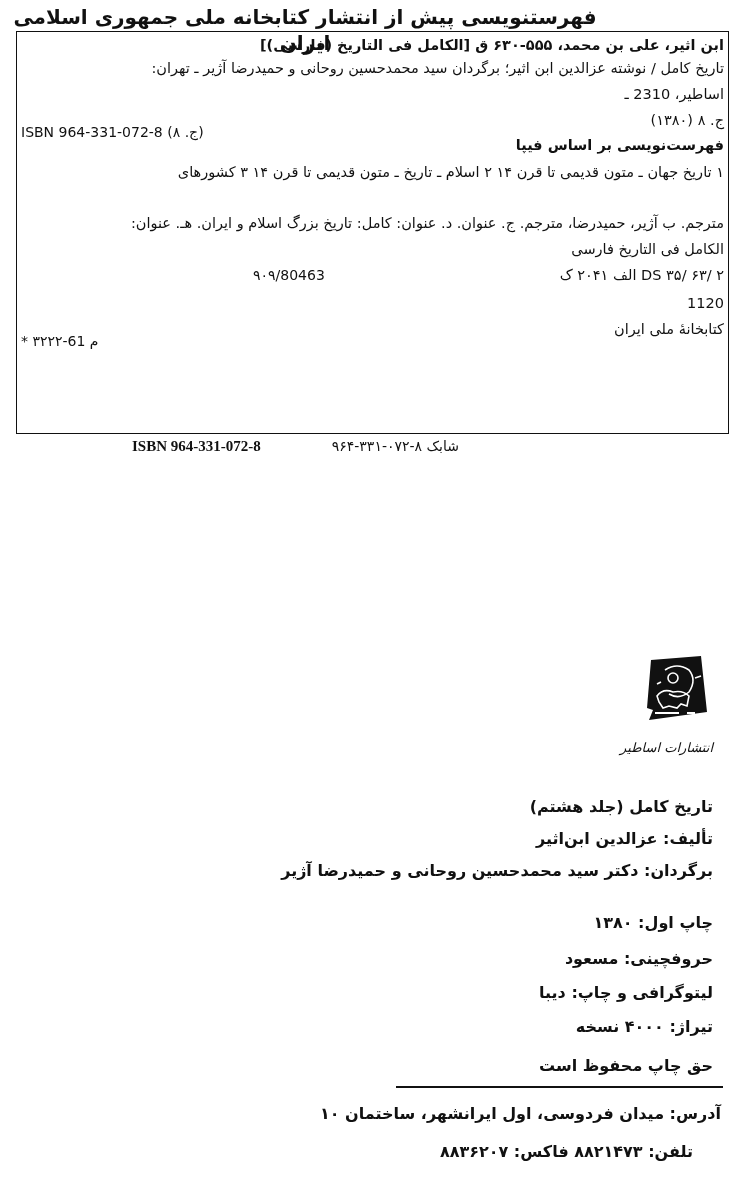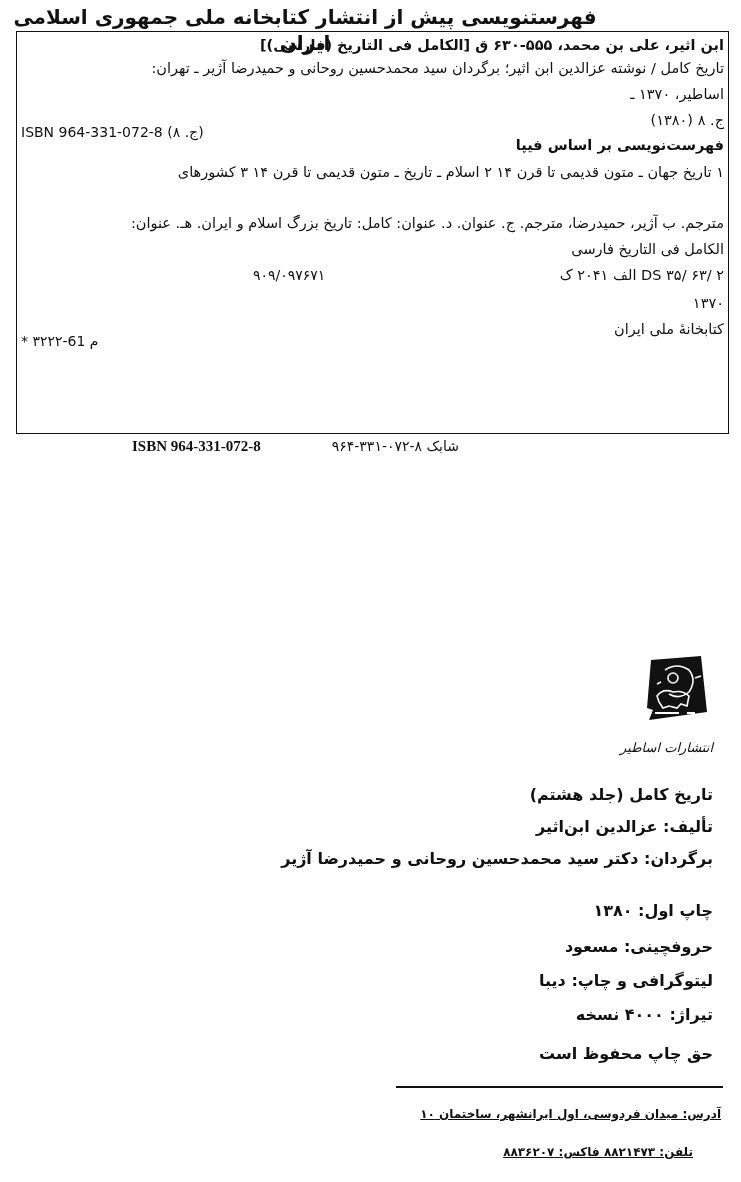--- a/index.html
+++ b/index.html
@@ -45,51 +45,51 @@
       position: absolute; right: 282px; top: 0;
     }
     .logo {
       position: absolute; left: 643px; top: 656px; width: 66px; height: 70px;
     }
     .publisher-sig {
       position: absolute; right: 28px; top: 740px; font-style: italic; font-size: 13px; text-align: right;
     }
     .colophon-line {
       position: absolute; right: 28px; font-weight: bold; font-size: 16px;
-      line-height: 24px; white-space: nowrap;
+      line-height: 24px; white-space: nowrap; margin-top: 12px;
     }
     .divider {
       position: absolute; left: 396px; width: 327px; top: 1086px; height: 2px; background: #111;
     }
     .addr-line {
-      position: absolute; font-weight: bold; font-size: 12px; line-height: 24px; white-space: nowrap; text-decoration: underline;
+      position: absolute; font-weight: bold; font-size: 16px; line-height: 24px; white-space: nowrap;
     }
   </style>
 </head>
 <body>
 
 <div class="page-title">فهرستنویسی پیش از انتشار کتابخانه ملی جمهوری اسلامی ایران</div>
 
 <div class="cip-box">
   <div class="cip-line bold" style="top:2px;">ابن اثیر، علی بن محمد، ۵۵۵-۶۳۰ ق [الکامل فی التاریخ (فارسی)]</div>
   <div class="cip-line" style="top:25px;">تاریخ کامل / نوشته عزالدین ابن اثیر؛ برگردان سید محمدحسین روحانی و حمیدرضا آژیر ـ تهران:</div>
-  <div class="cip-line" style="top:51px;">اساطیر، ۱۳۷۰ ـ</div>
+  <div class="cip-line" style="top:51px;">اساطیر، 2310 ـ</div>
   <div class="cip-line" style="top:77px;">
     <span>ج. ۸ (۱۳۸۰)</span>
     <span class="left-part">ISBN 964-331-072-8 (ج. ۸)</span>
   </div>
   <div class="cip-line bold" style="top:102px;">فهرست‌نویسی بر اساس فیپا</div>
   <div class="cip-line" style="top:129px;">۱ تاریخ جهان ـ متون قدیمی تا قرن ۱۴   ۲ اسلام ـ تاریخ ـ متون قدیمی تا قرن ۱۴   ۳ کشورهای</div>
   <div class="cip-line" style="top:180px;">مترجم. ب آژیر، حمیدرضا، مترجم. ج. عنوان. د. عنوان: کامل: تاریخ بزرگ اسلام و ایران. هـ. عنوان:</div>
   <div class="cip-line" style="top:206px;">الکامل فی التاریخ فارسی</div>
   <div class="cip-line" style="top:232px;">
     <span>DS ۳۵/ ۶۳/ ۲ الف ۲۰۴۱ ک</span>
-    <span class="mid-part">۹۰۹/۰۹۷۶۷۱</span>
+    <span class="mid-part">۹۰۹/80463</span>
   </div>
-  <div class="cip-line" style="top:260px;">۱۳۷۰</div>
+  <div class="cip-line" style="top:260px;">1120</div>
   <div class="cip-line" style="top:286px;">
     <span>کتابخانهٔ ملی ایران</span>
     <span class="left-part">* م 61-۳۲۲۲</span>
   </div>
 </div>
 
 <div class="isbn-row">
   <span class="isbn-fa">شابک ۸-۰۷۲-۳۳۱-۹۶۴</span>
   <span class="isbn-latin">ISBN 964-331-072-8</span>
 </div>

